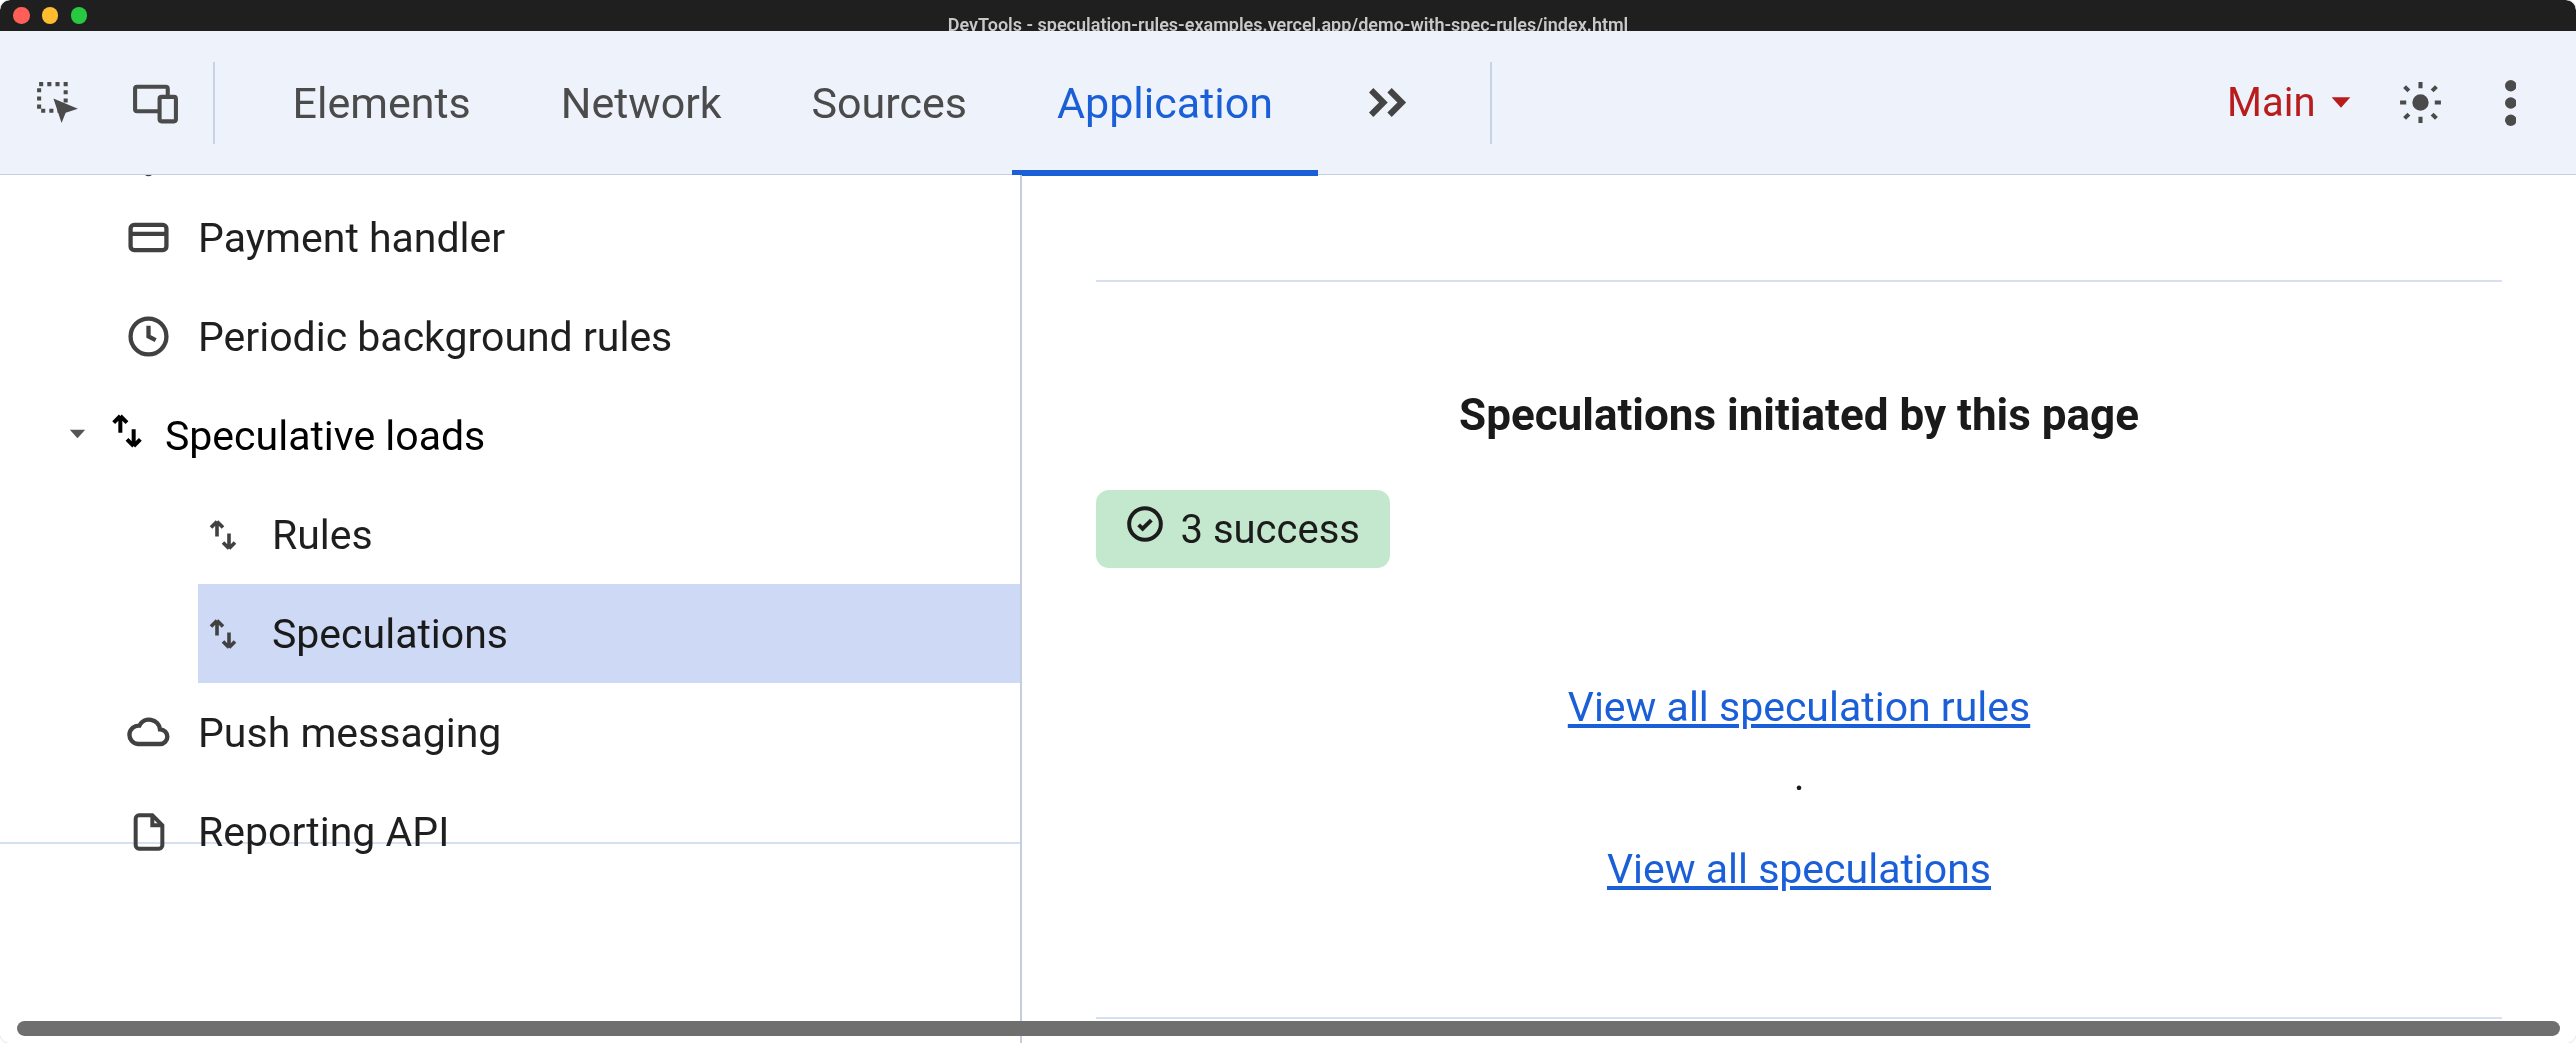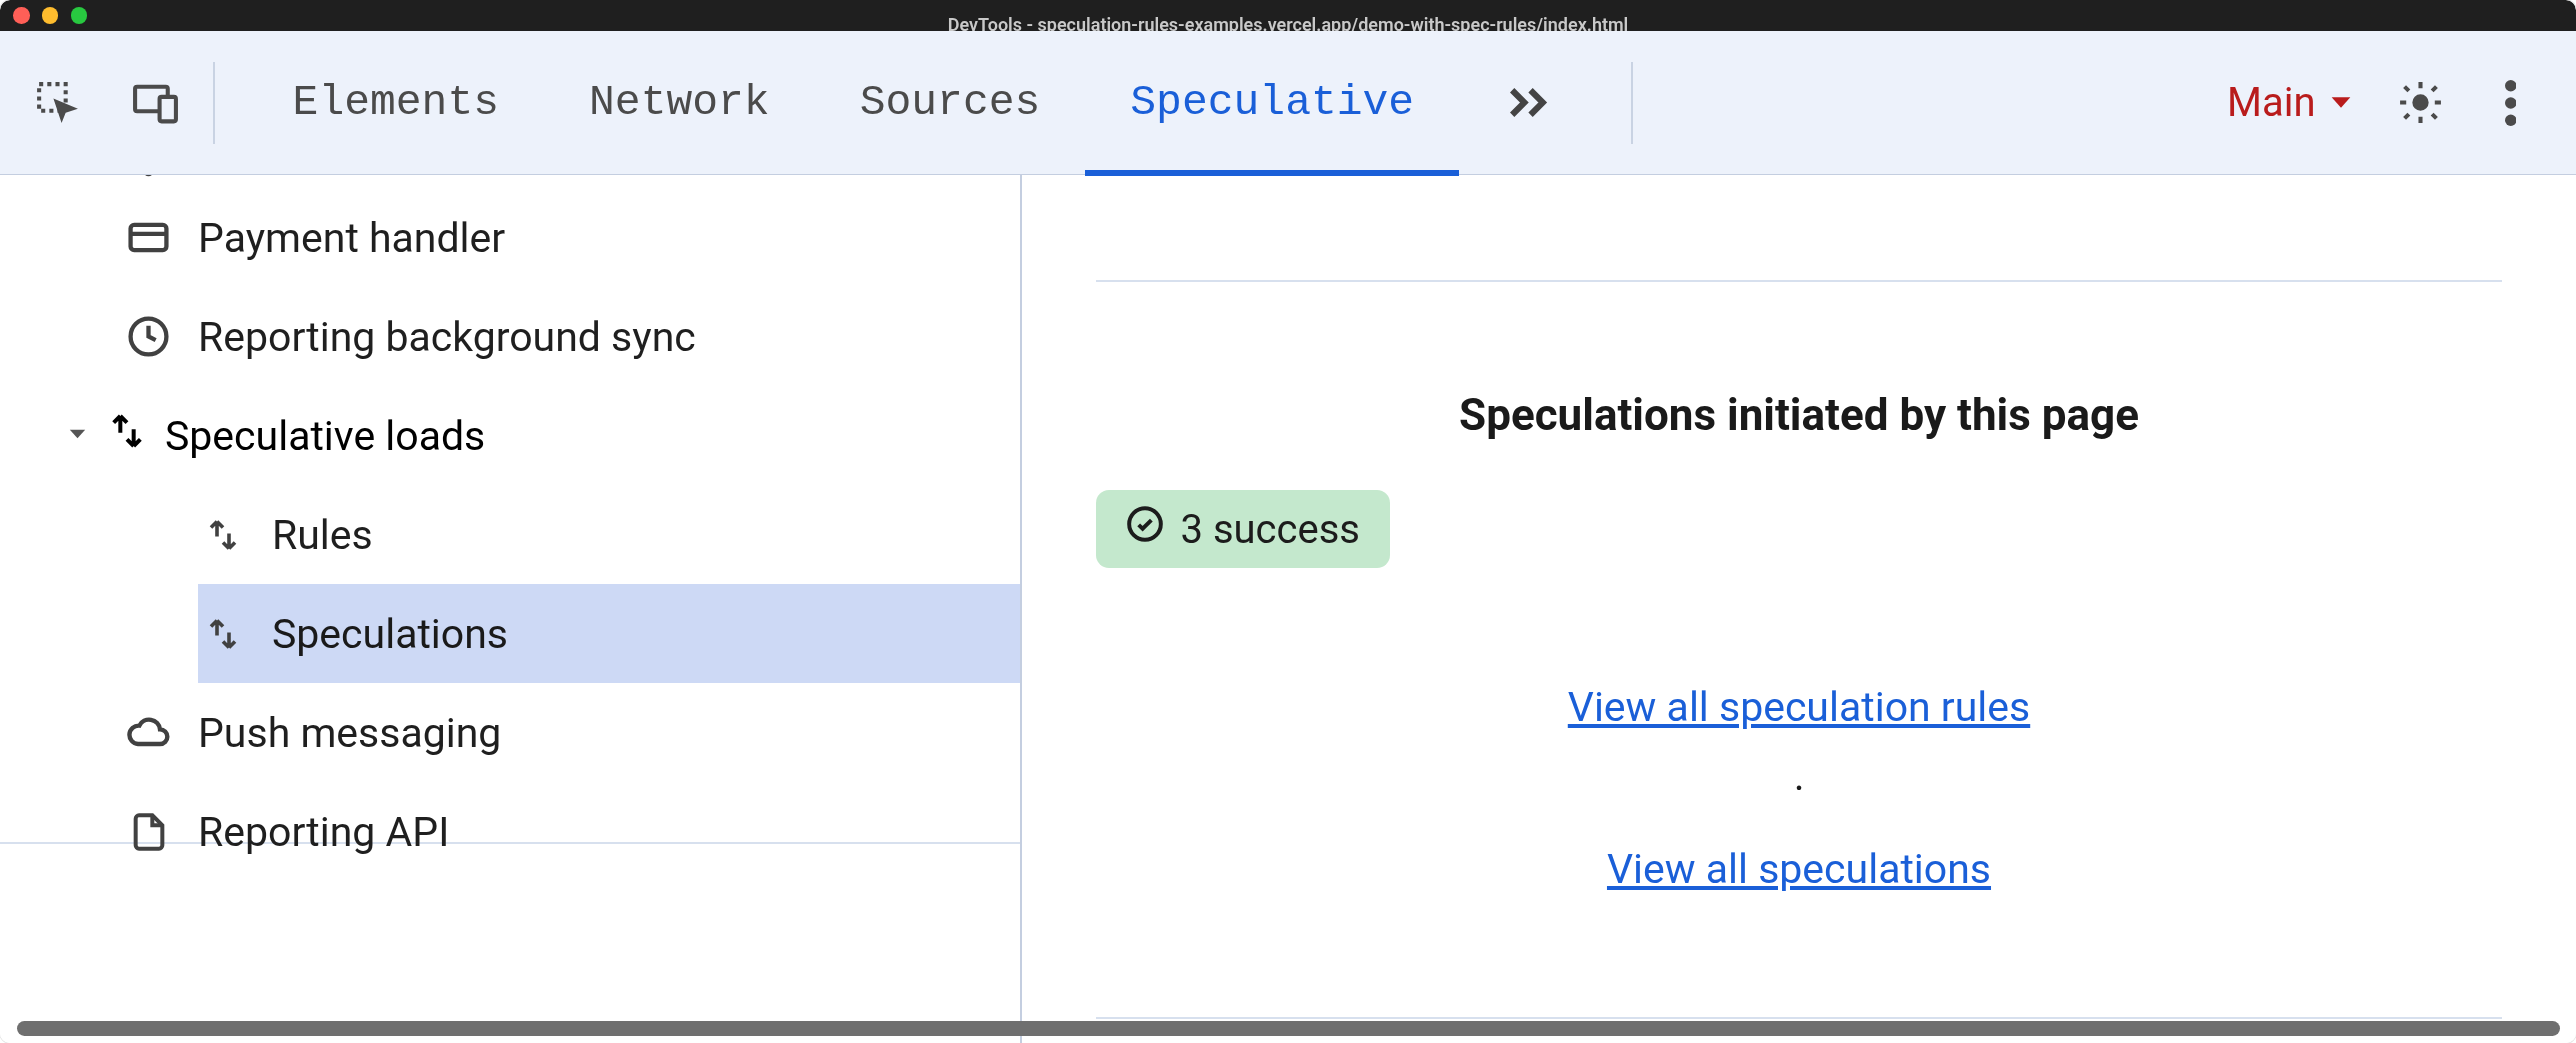--- a/index.html
+++ b/index.html
@@ -14,21 +14,21 @@
   .tl.yellow { background: #febc2e; }
   .tl.green { background: #28c840; }
   .title-text { position: absolute; left: 50%; transform: translateX(-50%); color: #c9c9c9; font-size: 18px; font-weight: 600; margin-top: 18px; }
 
   
   .toolbar { height: 144px; background: #edf2fb; border-bottom: 1.6px solid #c4cee0; display: flex; align-items: center; position: relative; }
   .toolbar-left { display: flex; align-items: center; gap: 49px; padding-left: 33px; }
   .tool-icon { width: 49px; height: 49px; display: flex; align-items: center; justify-content: center; color: #4b4b4b; cursor: pointer; }
   .divider { width: 1.6px; height: 82px; background: #c9d3e3; margin: 0 33px; }
   .tabs { display: flex; align-items: stretch; height: 100%; }
-  .tab { padding: 12px 45px; font-size: 43px; color: #4b4b4b; display: flex; align-items: center; cursor: pointer; position: relative; font-family: Liberation Mono, monospace; }
+  .tab { padding: 12px 45px; font-size: 43px; color: #4b4b4b; display: flex; align-items: center; cursor: pointer; position: relative; }
   .tab.active { color: #1a5fd8; }
   .tab.active::after { content: ""; position: absolute; left: 0; right: 0; bottom: -1.6px; height: 5.8px; background: #1a5fd8; }
   .toolbar-right { margin-left: auto; display: flex; align-items: center; gap: 41px; padding-right: 41px; }
   .target-selector { font-size: 40px; color: #b91c1c; display: flex; align-items: center; gap: 11.5px; cursor: pointer; }
 
   
   .main { flex: 1; display: flex; min-height: 0; }
   .sidebar { width: 1022px; border-right: 2.5px solid #c4cee0; background: #fff; overflow-y: auto; position: relative; }
   .content { flex: 1; background: #fff; padding: 0 74px; overflow-y: auto; }
 
@@ -95,21 +95,21 @@
           <rect x="2" y="4" width="16" height="12" rx="1"></rect>
           <rect x="14" y="9" width="8" height="12" rx="1" fill="#edf2fb"></rect>
         </svg>
       </div>
     </div>
     <div class="divider"></div>
     <div class="tabs">
       <div class="tab">Elements</div>
       <div class="tab">Network</div>
       <div class="tab">Sources</div>
-      <div class="tab active">Speculative</div>
+      <div class="tab active">Application</div>
       <div class="tab more-chevrons">
         <svg width="49" height="49" viewBox="0 0 24 24" fill="none" stroke="currentColor" stroke-width="3">
               <path d="M4 6l6 6-6 6"></path>
               <path d="M13 6l6 6-6 6"></path>
             </svg>
       </div>
     </div>
     <div class="divider"></div>
     <div class="toolbar-right">
       <div class="target-selector">
@@ -160,21 +160,21 @@
           <span>Payment handler</span>
         </div>
 
         <div class="sb-item">
           <span class="ico">
             <svg width="43" height="43" viewBox="0 0 24 24" fill="none" stroke="currentColor" stroke-width="2.4">
                   <circle cx="12" cy="12" r="10"></circle>
                   <path d="M12 6v6l4 2"></path>
                 </svg>
           </span>
-          <span>Reporting background sync</span>
+          <span>Periodic background rules</span>
         </div>
 
         <div class="sb-group">
           <span class="chev">
             <svg width="23" height="23" viewBox="0 0 24 24" fill="currentColor">
                   <path d="M4 8 L12 17 L20 8 Z"></path>
                 </svg>
           </span>
           <span class="ico">
             <svg width="40" height="40" viewBox="0 0 24 24" fill="none" stroke="currentColor" stroke-width="2.4">

